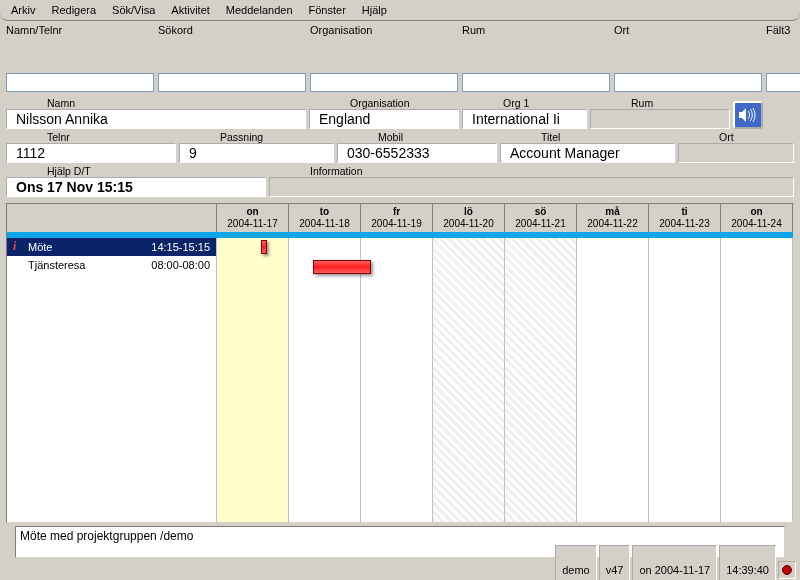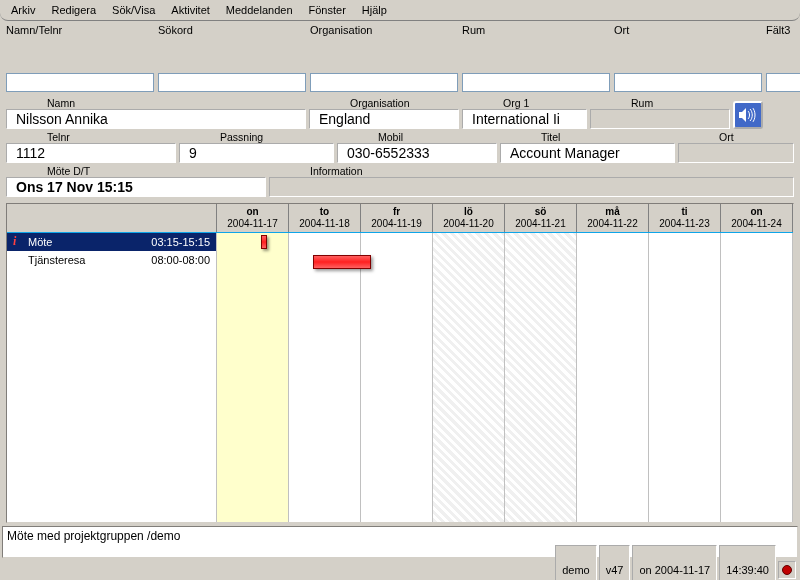--- a/index.html
+++ b/index.html
@@ -85,21 +85,21 @@
     margin: 3px 6px;
     background: #fff;
     border: 1px inset #d4d0c8;
     height: 320px;
     display: flex;
     flex-direction: column;
     position: relative;
   }
   .cal-header {
     display: flex;
-    border-bottom: 1px solid #0ea5e9;
+    border-bottom: 6px solid #0ea5e9;
     background: #d4d0c8;
   }
   .cal-left-head {
     width: 210px;
     border-right: 1px solid #808080;
   }
   .cal-day-head {
     width: 72px;
     text-align: center;
     border-right: 1px solid #808080;
@@ -155,21 +155,21 @@
     background: repeating-linear-gradient(45deg, #f0f0f0, #f0f0f0 3px, #fff 3px, #fff 6px);
   }
   .event-bar {
     position: absolute;
     background: linear-gradient(to bottom, #ff6060, #ff2020, #ff6060);
     border: 1px solid #800000;
     height: 14px;
     box-shadow: 2px 2px 3px rgba(0,0,0,0.4);
   }
   .note-panel {
-    margin: 2px 2px;
+    margin: 2px 15px;
     background: #fff;
     border: 1px inset #d4d0c8;
     height: 32px;
     padding: 2px 4px;
     font-size: 12px;
     overflow: auto;
   }
   .statusbar {
     position: absolute;
     bottom: 0; left: 0; right: 0;
@@ -277,21 +277,21 @@
       <div class="ro">Account Manager</div>
     </div>
     <div class="detail-field" style="flex:1">
       <label>Ort</label>
       <div class="ro disabled"></div>
     </div>
   </div>
 
   <div class="detail-row">
     <div class="detail-field" style="width:260px">
-      <label>Möte D/T</label>
+      <label>Hjälp D/T</label>
       <div class="ro" style="font-weight:bold">Ons 17 Nov 15:15</div>
     </div>
     <div class="detail-field" style="flex:1">
       <label>Information</label>
       <div class="ro disabled"></div>
     </div>
   </div>
 </div>
 
 <div class="calendar-panel">
@@ -306,21 +306,21 @@
         <div class="cal-day-head"><b>må</b>2004-11-22</div>
         <div class="cal-day-head"><b>ti</b>2004-11-23</div>
         <div class="cal-day-head"><b>on</b>2004-11-24</div>
       </div>
   </div>
   <div class="cal-body">
     <div class="cal-left" id="cal-rows">
         <div class="cal-row selected">
           <span class="icon-i">i</span>
           <span class="type">Möte</span>
-          <span class="time">03:15-15:15</span>
+          <span class="time">14:15-15:15</span>
         </div>
         <div class="cal-row">
           <span class="icon-i"></span>
           <span class="type">Tjänsteresa</span>
           <span class="time">08:00-08:00</span>
         </div>
       </div>
     <div class="cal-right" id="cal-cols">
 
       <div class="cal-col today"></div>

